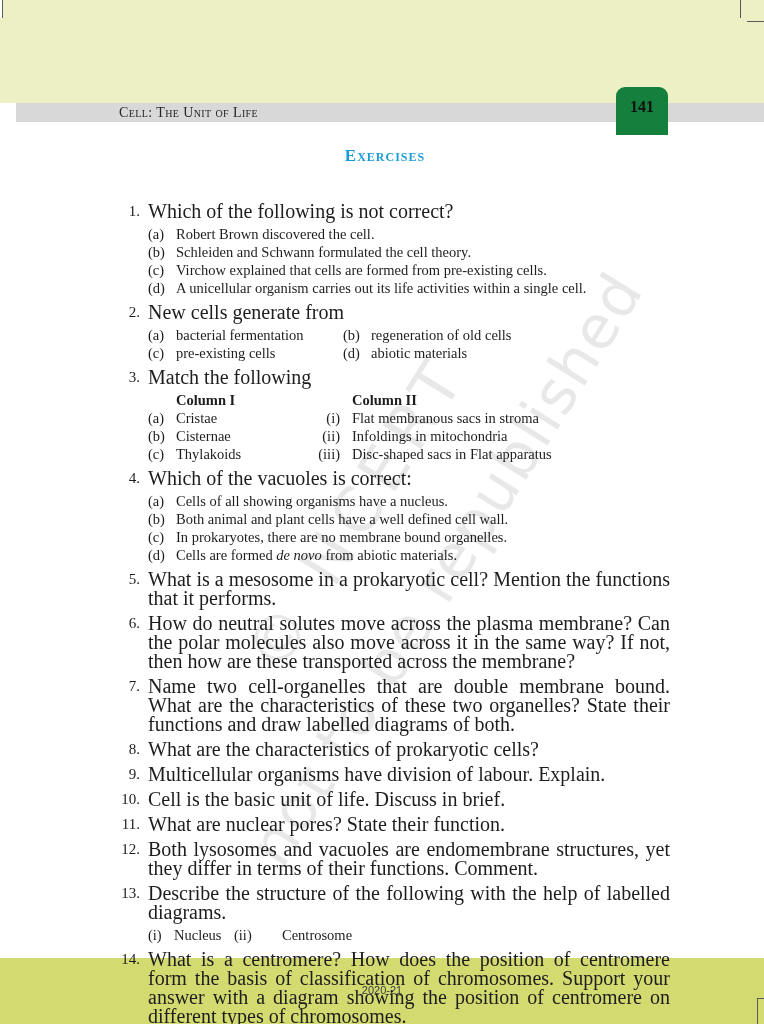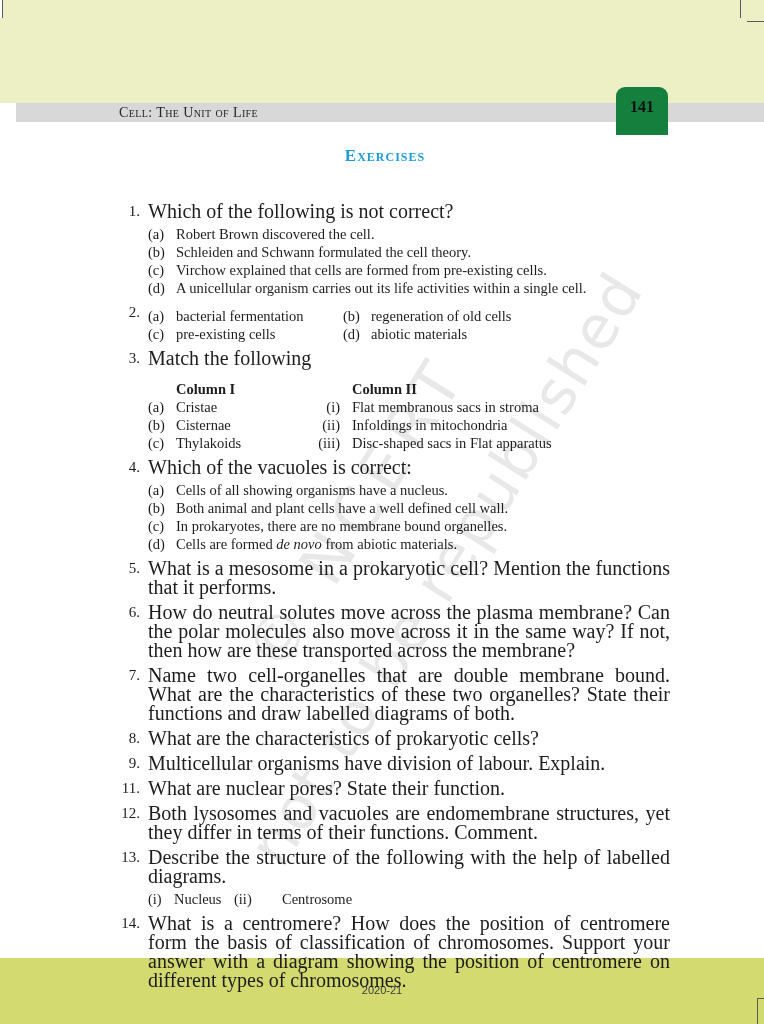--- a/index.html
+++ b/index.html
@@ -58,21 +58,21 @@
   .q-body{flex:1;margin-left:8px;}
   .q-text{font-size:20px;line-height:19px;text-align:justify;}
   .opts{margin-top:4px;}
   .opt{display:flex;font-size:14.5px;line-height:18px;}
   .opt-label{width:28px;flex-shrink:0;}
   .opt-text{flex:1;}
   .it{font-style:italic;}
   
   .opts-grid{margin-top:4px;display:grid;grid-template-columns:195px 1fr;}
   
-  .match{margin-top:12px;display:grid;grid-template-columns:28px 120px 48px 1fr;font-size:14.5px;line-height:18px;}
+  .match{margin-top:4px;display:grid;grid-template-columns:28px 120px 48px 1fr;font-size:14.5px;line-height:18px;}
   .match-header{font-weight:bold;}
   .match-rlabel{text-align:right;padding-right:4px;}
   .match-rtext{padding-left:8px;}
   
   .sub-items{display:flex;margin-top:4px;font-size:14.5px;line-height:18px;}
   .sub-label1{width:26px;}
   .sub-text1{width:60px;}
   .sub-label2{width:44px;}
   .sub-text2{padding-left:4px;}
 </style>
@@ -125,20 +125,21 @@
           <span class="opt-label">(d)</span>
           <span class="opt-text">A unicellular organism carries out its life activities within a single cell.</span>
         </div>
       </div>
     </div>
   </div>
 
   <div class="question">
     <div class="q-num">2.</div>
     <div class="q-body">
+      <p class="q-text">New cells generate from</p>
       <div class="opts-grid">
         <div class="opt">
           <span class="opt-label">(a)</span>
           <span class="opt-text">bacterial fermentation</span>
         </div>
         <div class="opt">
           <span class="opt-label">(b)</span>
           <span class="opt-text">regeneration of old cells</span>
         </div>
         <div class="opt">
@@ -234,20 +235,26 @@
     </div>
   </div>
 
   <div class="question">
     <div class="q-num">9.</div>
     <div class="q-body">
       <p class="q-text">Multicellular organisms have division of labour. Explain.</p>
     </div>
   </div>
 
+  <div class="question">
+    <div class="q-num">10.</div>
+    <div class="q-body">
+      <p class="q-text">Cell is the basic unit of life. Discuss in brief.</p>
+    </div>
+  </div>
 
   <div class="question">
     <div class="q-num">11.</div>
     <div class="q-body">
       <p class="q-text">What are nuclear pores? State their function.</p>
     </div>
   </div>
 
   <div class="question">
     <div class="q-num">12.</div>

